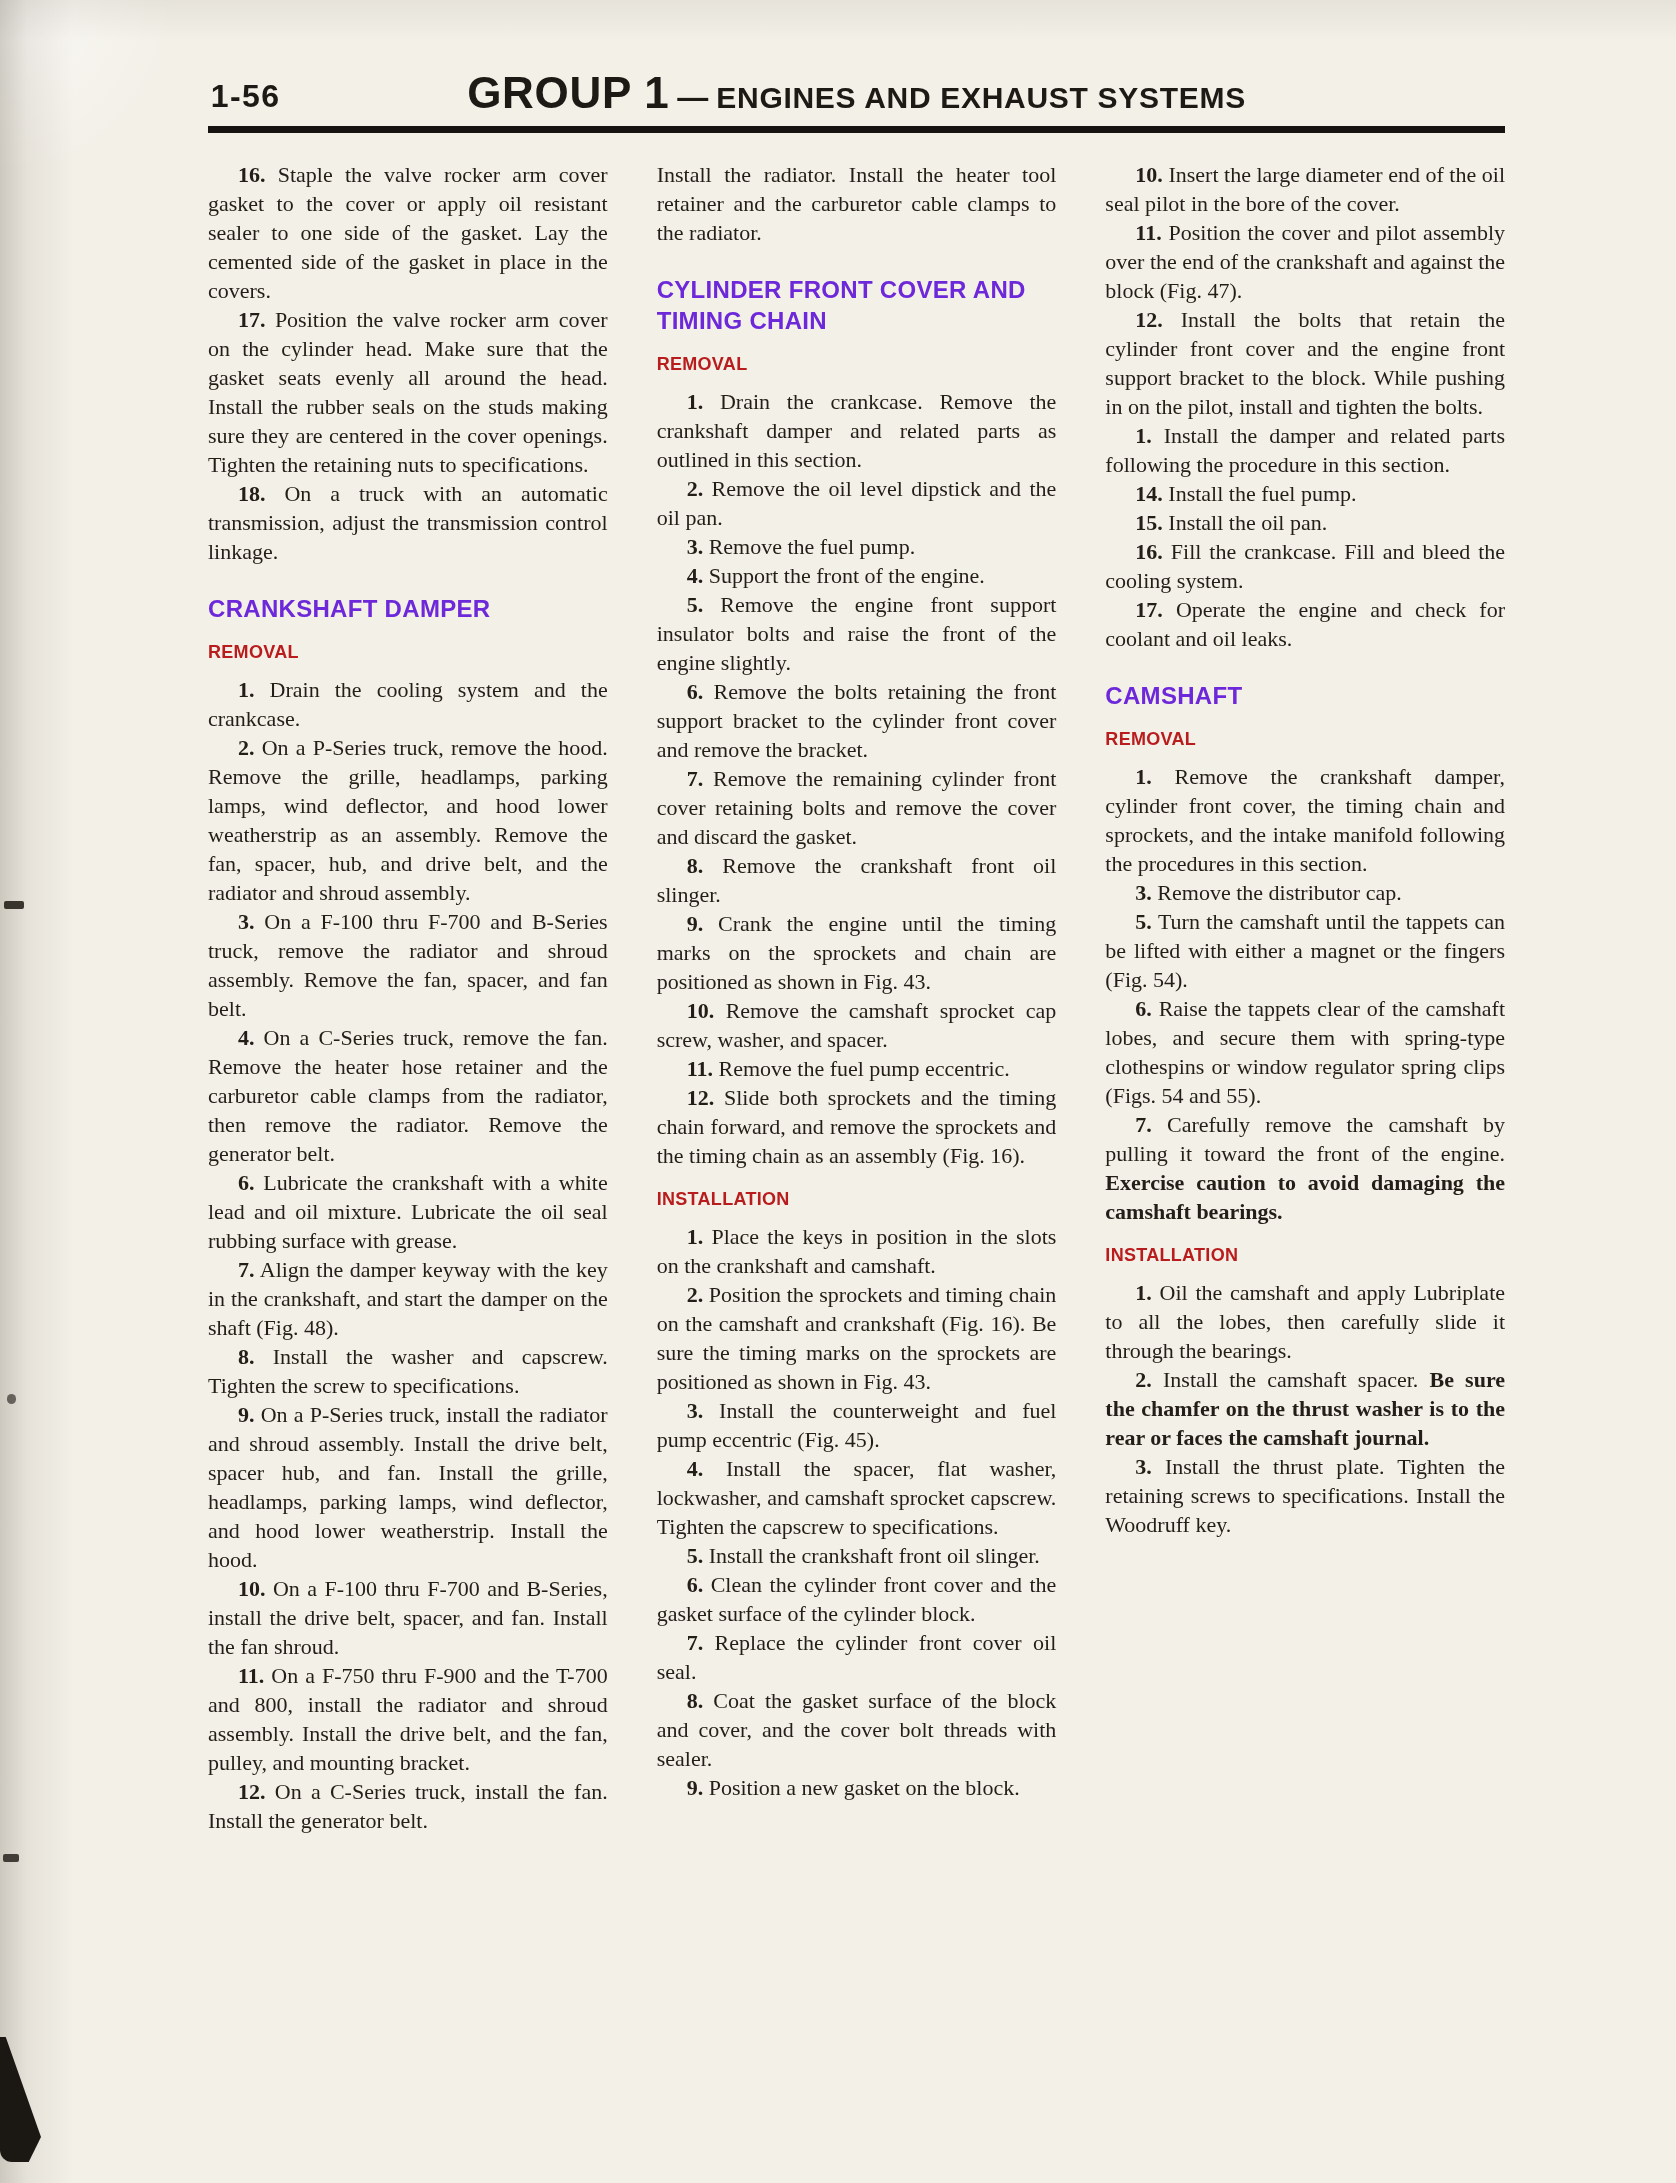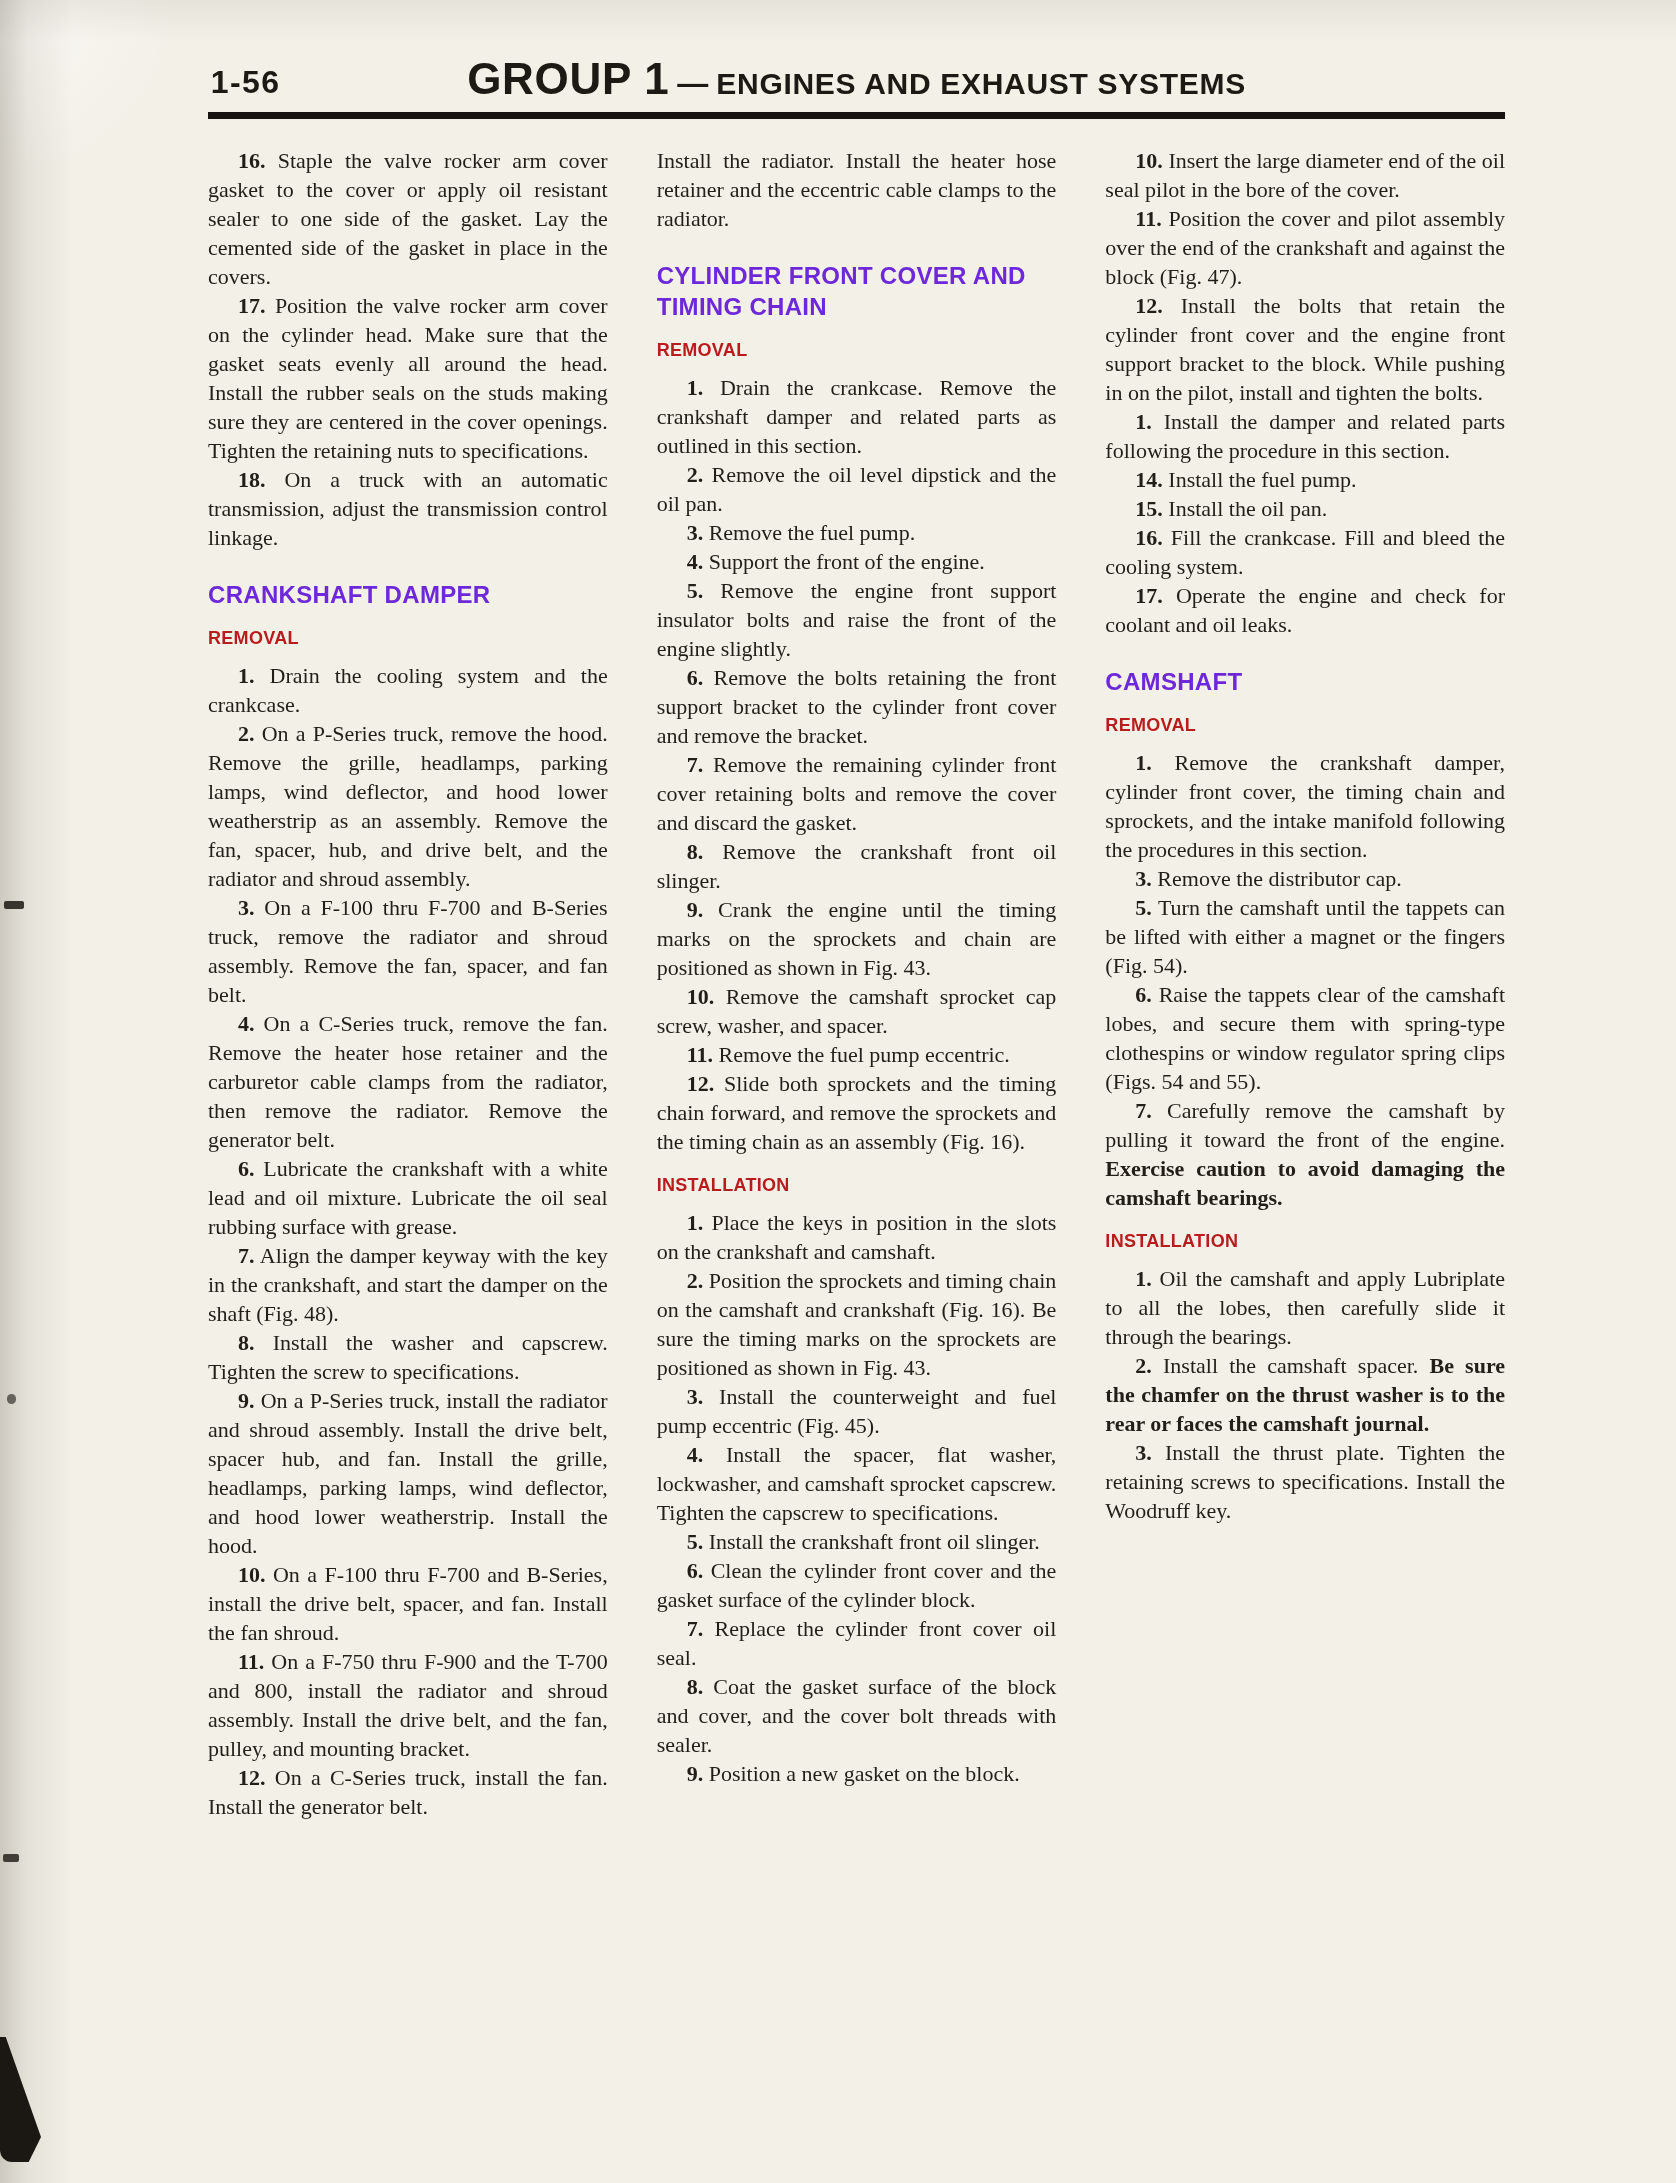--- a/index.html
+++ b/index.html
@@ -27,21 +27,21 @@
     top:2037px;
     clip-path:polygon(0 0, 14% 0, 100% 80%, 70% 100%, 0 100%);
     border-radius:0 0 0 12px;
   }
   .artifact.m1 { left:4px;  top:901px; width:20px; height:8px; border-radius:2px; opacity:.85; }
   .artifact.m2 { left:6.8px; top:1394px; width:9.5px; height:9.5px; border-radius:50%; opacity:.6; }
   .artifact.m3 { left:2.7px;  top:1854px; width:16px; height:8px; border-radius:2px; opacity:.8; }
 
   .content {
     position:absolute;
-    left:208px; top:46px;
+    left:208px; top:60px;
     width:1297px;
   }
   .page-header {
     position:relative;
     height:58px;
     display:flex; align-items:flex-end; justify-content:center;
     font-family:"Liberation Sans", sans-serif;
     font-weight:bold;
     color:#1d1914;
   }
@@ -128,21 +128,21 @@
           <p class="para"><b class="pnum">4.</b> On a C-Series truck, remove the fan. Remove the heater hose retainer and the carburetor cable clamps from the radiator, then remove the radiator. Remove the generator belt.</p>
           <p class="para"><b class="pnum">6.</b> Lubricate the crankshaft with a white lead and oil mixture. Lubricate the oil seal rubbing surface with grease.</p>
           <p class="para"><b class="pnum">7.</b> Align the damper keyway with the key in the crankshaft, and start the damper on the shaft (Fig. 48).</p>
           <p class="para"><b class="pnum">8.</b> Install the washer and capscrew. Tighten the screw to specifications.</p>
           <p class="para"><b class="pnum">9.</b> On a P-Series truck, install the radiator and shroud assembly. Install the drive belt, spacer hub, and fan. Install the grille, headlamps, parking lamps, wind deflector, and hood lower weatherstrip. Install the hood.</p>
           <p class="para"><b class="pnum">10.</b> On a F-100 thru F-700 and B-Series, install the drive belt, spacer, and fan. Install the fan shroud.</p>
           <p class="para"><b class="pnum">11.</b> On a F-750 thru F-900 and the T-700 and 800, install the radiator and shroud assembly. Install the drive belt, and the fan, pulley, and mounting bracket.</p>
           <p class="para"><b class="pnum">12.</b> On a C-Series truck, install the fan. Install the generator belt.</p>
         </section>
       <section class="col">
-          <p class="para cont">Install the radiator. Install the heater hose retainer and the eccentric cable clamps to the radiator.</p>
+          <p class="para cont">Install the radiator. Install the heater tool retainer and the carburetor cable clamps to the radiator.</p>
           <h2 class="sec-heading">CYLINDER FRONT COVER AND TIMING CHAIN</h2>
           <h3 class="sub-heading">REMOVAL</h3>
           <p class="para"><b class="pnum">1.</b> Drain the crankcase. Remove the crankshaft damper and related parts as outlined in this section.</p>
           <p class="para"><b class="pnum">2.</b> Remove the oil level dipstick and the oil pan.</p>
           <p class="para"><b class="pnum">3.</b> Remove the fuel pump.</p>
           <p class="para"><b class="pnum">4.</b> Support the front of the engine.</p>
           <p class="para"><b class="pnum">5.</b> Remove the engine front support insulator bolts and raise the front of the engine slightly.</p>
           <p class="para"><b class="pnum">6.</b> Remove the bolts retaining the front support bracket to the cylinder front cover and remove the bracket.</p>
           <p class="para"><b class="pnum">7.</b> Remove the remaining cylinder front cover retaining bolts and remove the cover and discard the gasket.</p>
           <p class="para"><b class="pnum">8.</b> Remove the crankshaft front oil slinger.</p>

